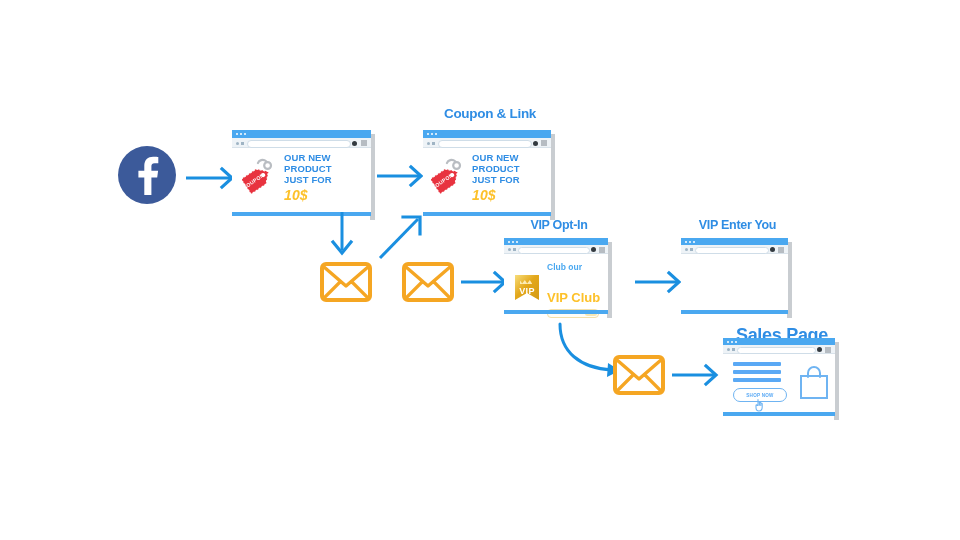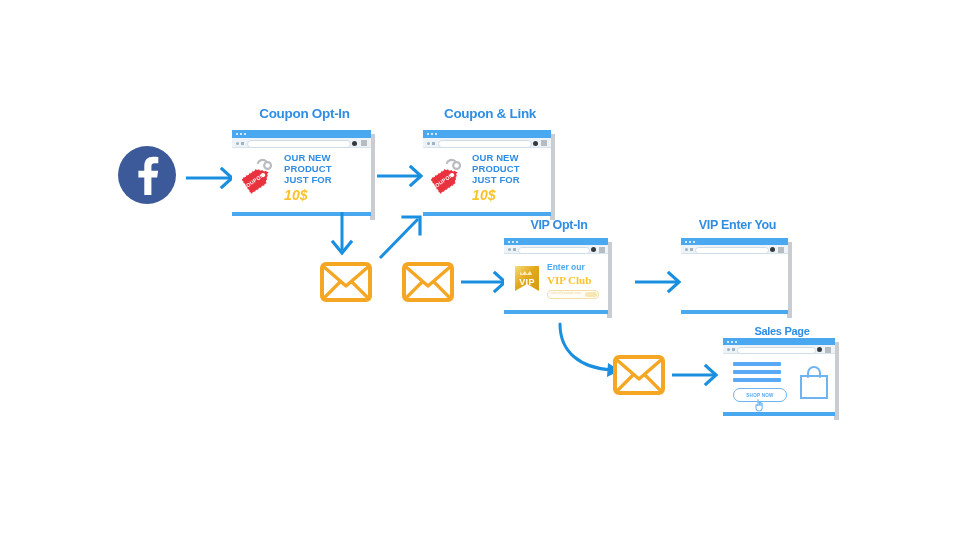--- a/index.html
+++ b/index.html
@@ -73,21 +73,21 @@
     font-size:9.5px;letter-spacing:0.1px;
   }
   .promo .price{color:#fdc12a;font-style:italic;display:block;margin-top:1px;font-size:14px;}
 
   
   .vip-wrap{position:absolute;display:flex;align-items:center;gap:5px;}
   .vip-badge{position:relative;}
   .vip-badge svg{display:block;}
   .vip-copy{line-height:1.25;}
   .vip-copy .l1{color:#4aa8f0;font-weight:bold;font-size:8.5px;display:block;}
-  .vip-copy .l2{color:#fdc12a;font-weight:bold;font-size:11px;display:block;margin-top:1px;font-family:Liberation Serif, serif;}
+  .vip-copy .l2{color:#fdc12a;font-weight:bold;font-size:13px;display:block;margin-top:17px;}
   .vip-field{
     margin-top:3px;width:50px;height:7px;border:1px solid #f3e0a8;border-radius:4px;
     position:relative;background:#fffdf6;
   }
   .vip-field .ph{
     position:absolute;left:3px;top:1px;font-size:3px;color:#e9d79a;letter-spacing:0.1px;
   }
   .vip-field .btn{
     position:absolute;right:1px;top:1px;width:12px;height:5px;border-radius:3px;
     background:#f6e7b4;
@@ -122,21 +122,20 @@
   </div>
 
   <div class="arrow" style="left:186px;top:168px;">
     <svg width="50" height="20" viewBox="0 0 50 20">
       <line x1="0" y1="10" x2="44" y2="10" stroke="#1a8fe0" stroke-width="3"></line>
       <polyline points="36,1 46,10 36,19" fill="none" stroke="#1a8fe0" stroke-width="3.2" stroke-linecap="square"></polyline>
     </svg>
   </div>
 
   <div class="win" style="left:232px;top:106px;width:145px;height:112px;">
-    <div class="win-title" style="font-size:13.5px;top:0;">Coupon Opt-In</div>
 
     <div class="win-shadow" style="left:138px;top:28px;width:5px;height:86px;"></div>
 
     <div class="win-body" style="top:24px;width:139px;height:86px;">
       <div class="chrome-top" style="height:8px;">
         <span class="chrome-dots">
             <i></i>
             <i></i>
             <i></i>
           </span>
@@ -305,21 +304,21 @@
                   <stop offset="45%" stop-color="#e3a81c"></stop>
                   <stop offset="100%" stop-color="#d49a12"></stop>
                 </linearGradient>
               </defs>
               <path d="M3 2h24v25l-12-7-12 7z" fill="url(#gold)"></path>
               <path d="M8 7.5l2.2 3 2.6-3.6 2.4 3.6 2.6-3.6 2.2 3.6V11H8z" fill="#fff6cf" opacity="0.85"></path>
               <text x="15" y="21" font-family="Liberation Sans, sans-serif" font-size="9" font-weight="bold" fill="#ffffff" text-anchor="middle" letter-spacing="0.3">VIP</text>
             </svg>
           </div>
           <div class="vip-copy">
-            <span class="l1">Enter our</span>
+            <span class="l1">Club our</span>
             <span class="l2">VIP Club</span>
             <div class="vip-field">
               <span class="ph">name@example.com</span>
               <span class="btn"></span>
             </div>
           </div>
         </div>
       </div>
       <div class="win-foot" style="top:72px;"></div>
     </div>
@@ -376,21 +375,21 @@
   </div>
 
   <div class="arrow" style="left:672px;top:365px;">
     <svg width="48" height="20" viewBox="0 0 48 20">
       <line x1="0" y1="10" x2="42" y2="10" stroke="#1a8fe0" stroke-width="3"></line>
       <polyline points="34,1 44,10 34,19" fill="none" stroke="#1a8fe0" stroke-width="3.2" stroke-linecap="square"></polyline>
     </svg>
   </div>
 
   <div class="win" style="left:723px;top:318px;width:118px;height:100px;">
-    <div class="win-title" style="font-size:11px;top:7px;">Sales Page</div>
+    <div class="win-title" style="font-size:18px;top:7px;">Sales Page</div>
 
     <div class="win-shadow" style="left:111px;top:24px;width:5px;height:78px;"></div>
 
     <div class="win-body" style="top:20px;width:112px;height:78px;">
       <div class="chrome-top" style="height:7px;">
         <span class="chrome-dots" style="top:2.5px;">
             <i></i>
             <i></i>
             <i></i>
           </span>

